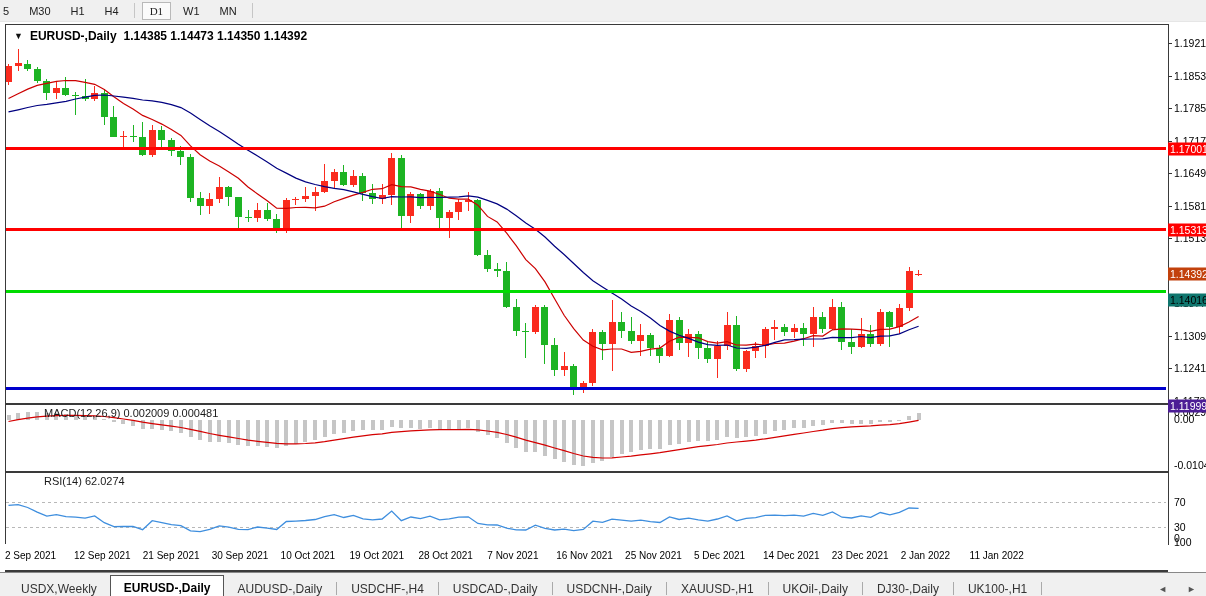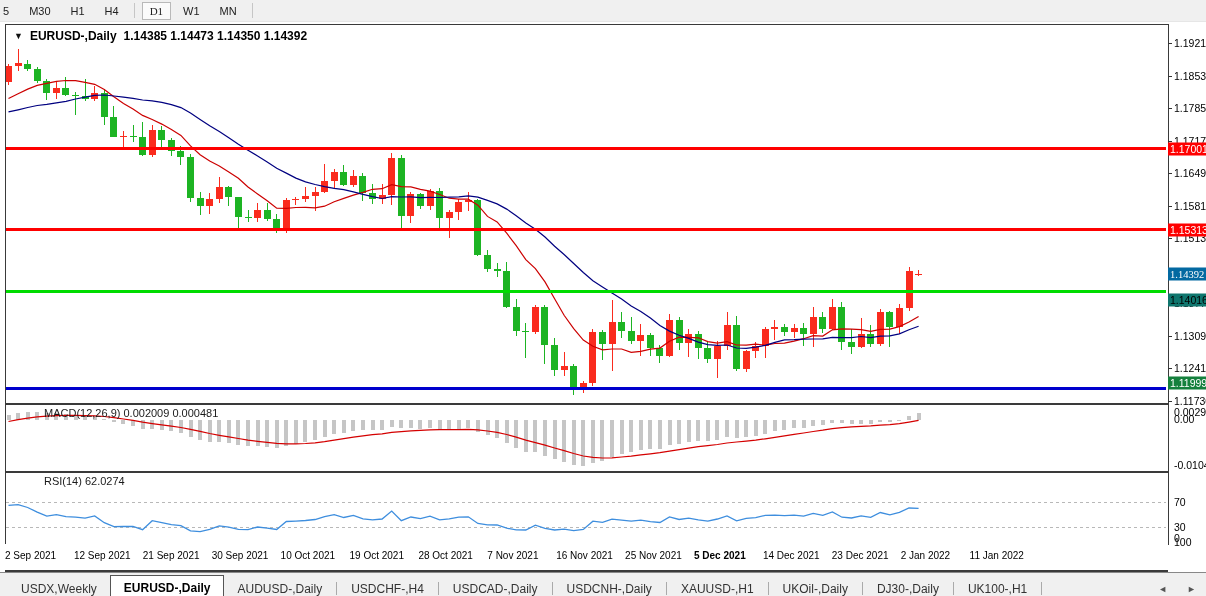--- a/index.html
+++ b/index.html
@@ -393,36 +393,36 @@
       <div class="axis-tick" style="top: 377px;">1.11730</div>
       <div class="axis-tick" style="top: 388px;">0.002966</div>
       <div class="axis-tick" style="top: 395px; text-align: center;">0.00</div>
       <div class="axis-tick" style="top: 441px;">-0.01042</div>
       <div class="axis-tick" style="top: 472px; margin-top: 46px;">100</div>
       <div class="axis-tick" style="top: 477.5px;">70</div>
       <div class="axis-tick" style="top: 502.5px;">30</div>
       <div class="axis-tick" style="top: 514px;">0</div>
       <div class="axis-badge" style="top: 124.725px; background: rgb(255, 0, 0); color: rgb(255, 255, 255);">1.17001</div>
       <div class="axis-badge" style="top: 205.514px; background: rgb(255, 0, 0); color: rgb(255, 255, 255);">1.15313</div>
-      <div class="axis-badge" style="top: 249.594px; background: #0369a1; color: rgb(255, 255, 255); font-family: Liberation Serif, serif;">1.14392</div>
+      <div class="axis-badge" style="top: 249.594px; background: #c2410c; color: rgb(255, 255, 255);">1.14392</div>
       <div class="axis-badge" style="top: 276px; background: #0f766e; color: rgb(0, 0, 0);">1.14016</div>
-      <div class="axis-badge" style="top: 359px; background: #15803d; color: rgb(255, 255, 255);">1.11999</div>
+      <div class="axis-badge" style="top: 382px; background: #4c1d95; color: rgb(255, 255, 255);">1.11999</div>
     </div>
   <div id="date-strip">
       <div class="date-label" style="left: 0px;">2 Sep 2021</div>
       <div class="date-label" style="left: 68.9px;">12 Sep 2021</div>
       <div class="date-label" style="left: 137.8px;">21 Sep 2021</div>
       <div class="date-label" style="left: 206.7px;">30 Sep 2021</div>
       <div class="date-label" style="left: 275.6px;">10 Oct 2021</div>
       <div class="date-label" style="left: 344.5px;">19 Oct 2021</div>
       <div class="date-label" style="left: 413.4px;">28 Oct 2021</div>
       <div class="date-label" style="left: 482.3px;">7 Nov 2021</div>
       <div class="date-label" style="left: 551.2px;">16 Nov 2021</div>
       <div class="date-label" style="left: 620.1px;">25 Nov 2021</div>
-      <div class="date-label" style="left: 689px; font-weight: bold;">5 Dec 2021</div>
+      <div class="date-label" style="left: 689px;">5 Dec 2021</div>
       <div class="date-label" style="left: 757.9px;">14 Dec 2021</div>
       <div class="date-label" style="left: 826.8px;">23 Dec 2021</div>
       <div class="date-label" style="left: 895.7px;">2 Jan 2022</div>
       <div class="date-label" style="left: 964.6px;">11 Jan 2022</div>
     </div>
 
   <div id="tabbar">
       <div class="tab">USDX,Weekly</div>
       <div class="tab active">EURUSD-,Daily</div>
       <div class="tab">AUDUSD-,Daily</div>

